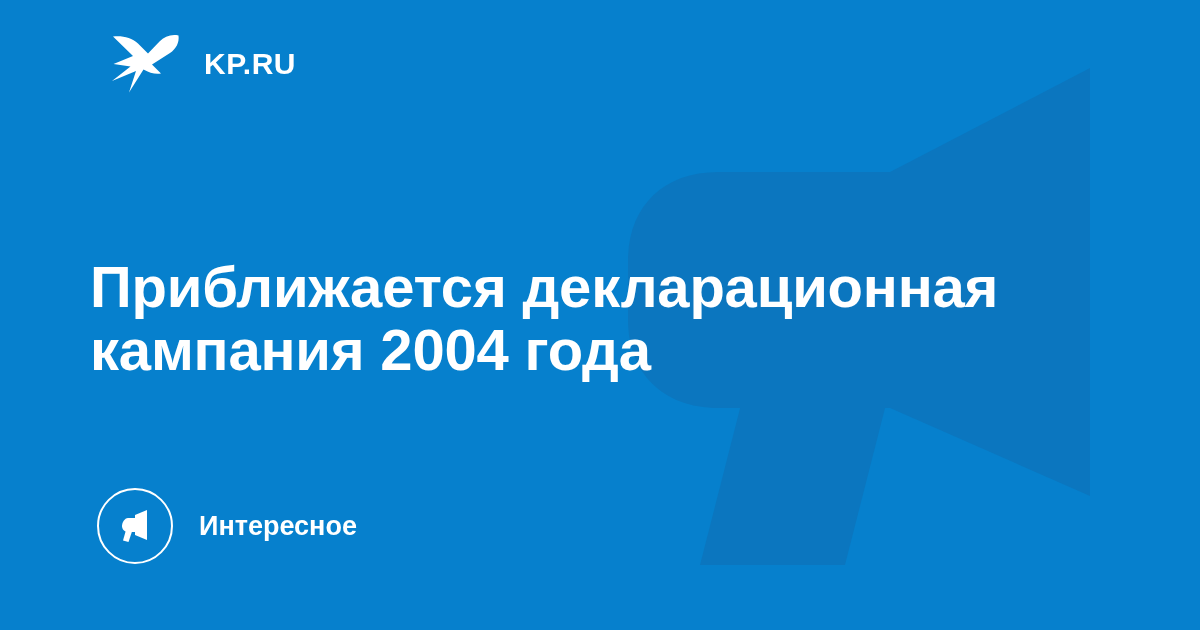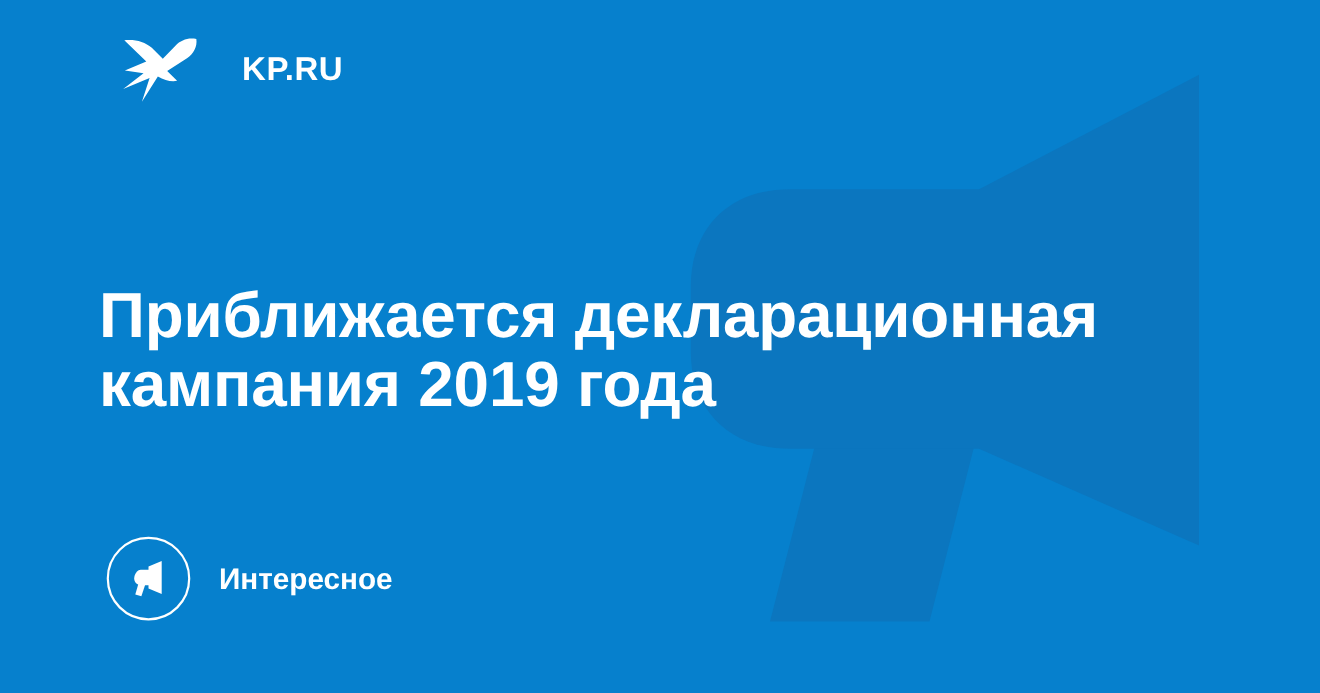--- a/index.html
+++ b/index.html
@@ -49,21 +49,20 @@
     display: block;
     flex: none;
   }
   .brand-name {
     color: #ffffff;
     font-size: 30px;
     font-weight: bold;
     letter-spacing: 0.5px;
     line-height: 1;
     white-space: nowrap;
-    margin-left: 16px;
   }
 
   
   .headline {
     position: absolute;
     left: 90px;
     top: 216px;
     width: 960px;
     color: #ffffff;
     font-size: 58px;
@@ -132,21 +131,21 @@
                  L 25 23 L 5.5 31 L 22.5 33.5 L 4 48
                  L 28 38 L 21 59.5 L 35.5 36.5
                  C 41.5 40 47.5 41.5 53 40.5
                  L 44 31.5 L 62 20 C 68 16 71.5 9.5 70.5 2.5 Z"></path>
       </g>
     </svg>
     <span class="brand-name">KP.RU</span>
   </div>
 
   <h1 class="headline">Приближается декларационная
-кампания 2019 года</h1>
+кампания 2004 года</h1>
 
   <div class="category">
     <span class="category-circle">
       <svg width="40" height="40" viewBox="0 0 40 40" aria-hidden="true">
         <g fill="#ffffff">
 
           <path d="M20 9 L32 4 L32 34 L20 29 Z"></path>
 
           <path d="M13 12 L21 12 L21 26 L13 26
                    C 9.6 26 7 23.4 7 20 C 7 16.6 9.6 12 13 12 Z"></path>

